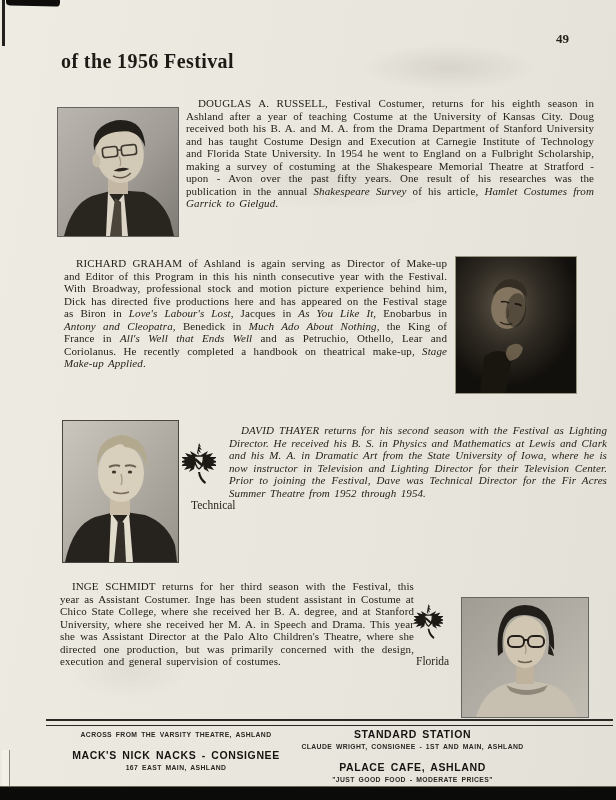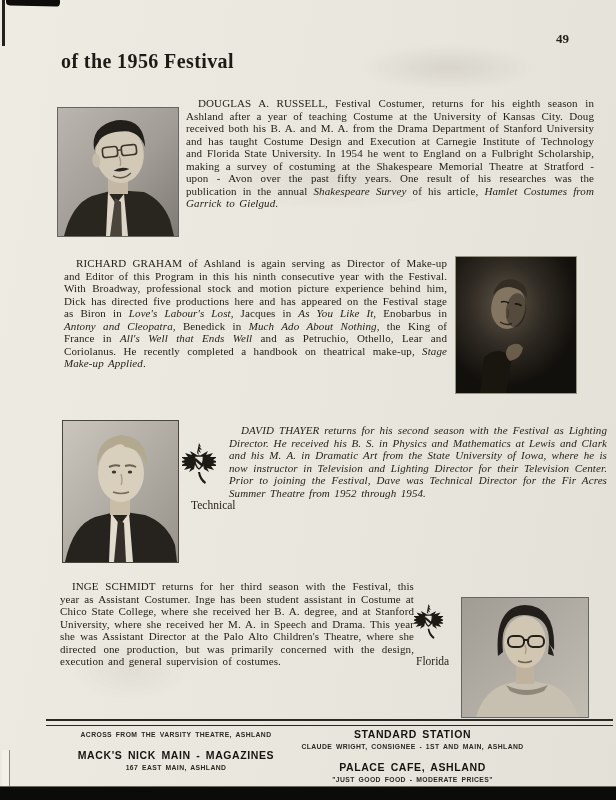--- a/index.html
+++ b/index.html
@@ -192,21 +192,21 @@
       <path d="M56 63 q7 3 14 0" stroke="#6e6250" stroke-width="1.5" fill="none"></path>
     </svg>
   </div>
 
   <div class="rule"></div>
   <div class="ad-col ads-left">
     <div class="ad">
       <div class="ad-sub">ACROSS FROM THE VARSITY THEATRE, ASHLAND</div>
     </div>
     <div class="ad">
-      <div class="ad-title">MACK'S NICK MAIN - MAGAZINES</div>
+      <div class="ad-title">MACK'S NICK NACKS - CONSIGNEE</div>
       <div class="ad-sub">167 EAST MAIN, ASHLAND</div>
     </div>
   </div>
   <div class="ad-col ads-right">
     <div class="ad">
       <div class="ad-title">STANDARD STATION</div>
       <div class="ad-sub">CLAUDE WRIGHT, CONSIGNEE - 1ST AND MAIN, ASHLAND</div>
     </div>
     <div class="ad">
       <div class="ad-title">PALACE CAFE, ASHLAND</div>

